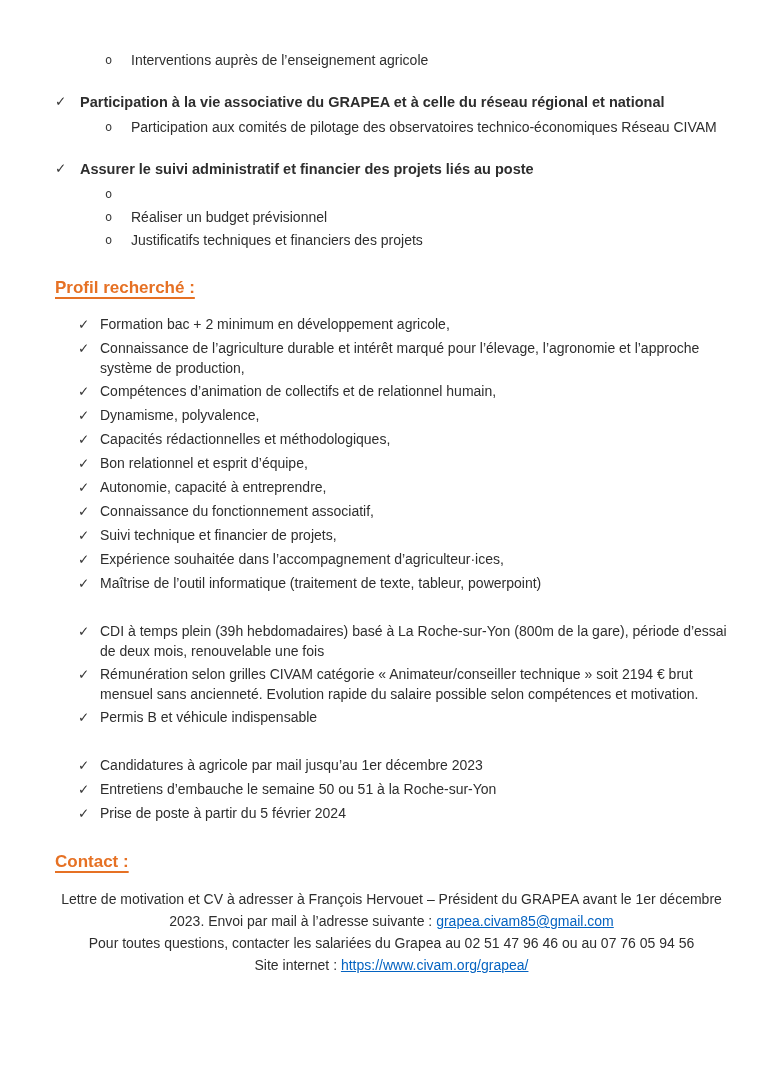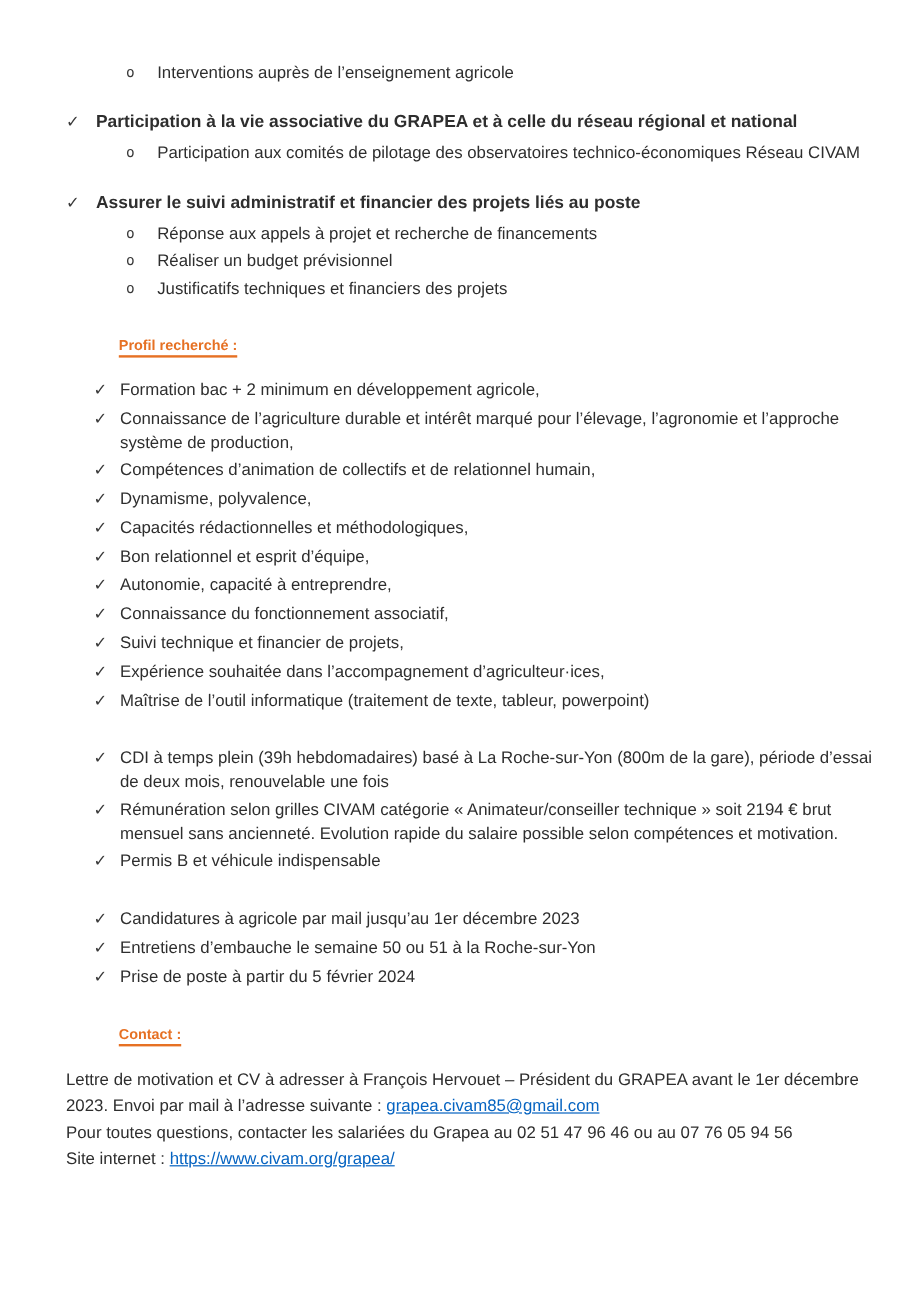--- a/index.html
+++ b/index.html
@@ -49,42 +49,41 @@
     flex: 0 0 26px;
     font-family: "DejaVu Sans Mono", monospace;
     font-size: 12px;
     color: #3a3a3a;
   }
 
   
   .section { margin-top: 27px; }
   .section-title {
     font-weight: bold;
-    font-size: 12px;
+    font-size: 17px;
     color: var(--orange);
     text-decoration: underline;
     text-underline-offset: 4px;
     text-decoration-thickness: 1.5px;
     line-height: 22px;
     margin-bottom: 15px;
-    margin-left: 44px;
   }
 
   
   .check-item {
     margin-left: 23px;
     line-height: 20px;
     margin-bottom: 3px;
     display: flex;
   }
   .check-item .check { flex: 0 0 22px; padding-top: 1px; }
   .check-item .itext { flex: 1; }
 
   
-  .para { line-height: 22px; margin: 0; }
+  .para { line-height: 22px; margin: 0; text-align: center; }
 
   .bold { font-weight: normal; }
   a.link, .link {
     color: var(--link);
     text-decoration: underline;
     cursor: pointer;
   }
 </style>
 </head>
 <body>
@@ -104,21 +103,20 @@
         <div class="sub-item">
           <span class="circle">o</span>
           <span class="stext">Participation aux comités de pilotage des observatoires technico-économiques Réseau CIVAM</span>
         </div>
         <div class="check-heading">
           <span class="check">✓</span>
           <span class="htext">Assurer le suivi administratif et financier des projets liés au poste</span>
         </div>
         <div class="sub-item">
           <span class="circle">o</span>
-          <span class="stext">Réponse aux appels à projet et recherche de financements</span>
         </div>
         <div class="sub-item">
           <span class="circle">o</span>
           <span class="stext">Réaliser un budget prévisionnel</span>
         </div>
         <div class="sub-item">
           <span class="circle">o</span>
           <span class="stext">Justificatifs techniques et financiers des projets</span>
         </div>
       </div>

